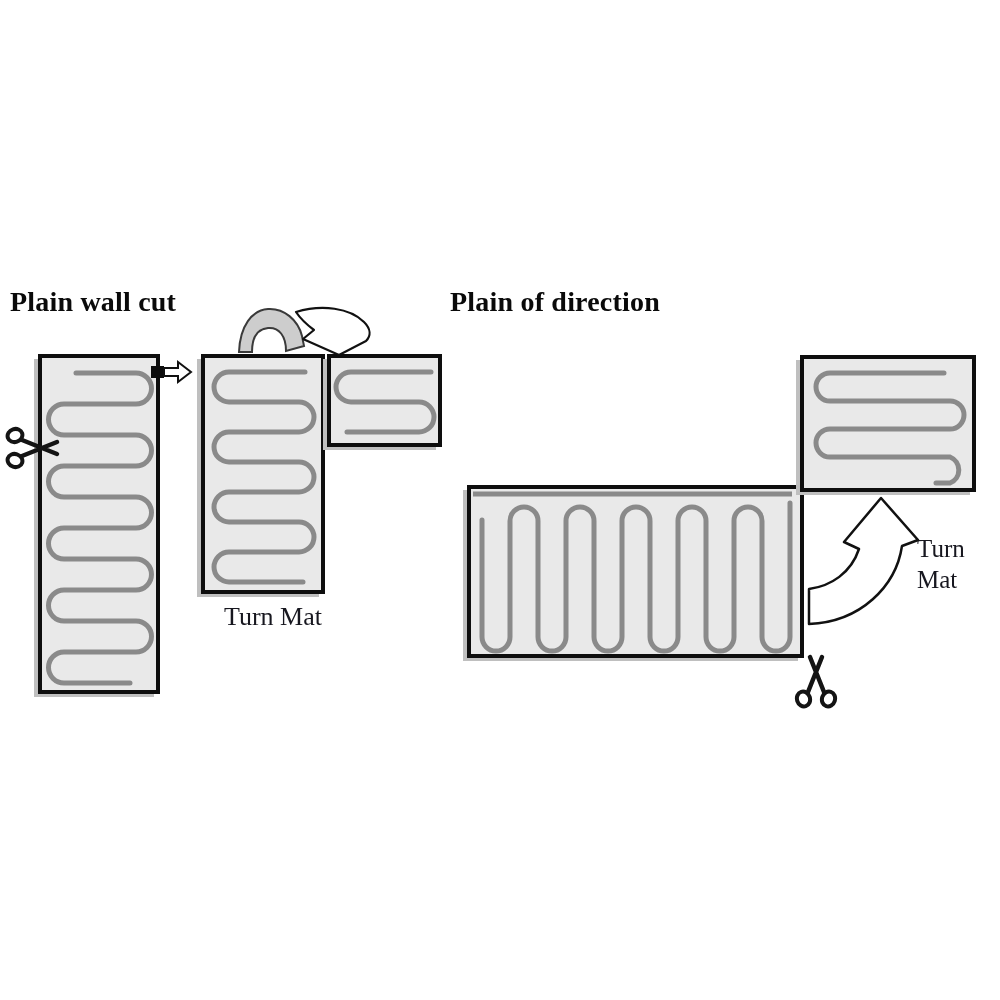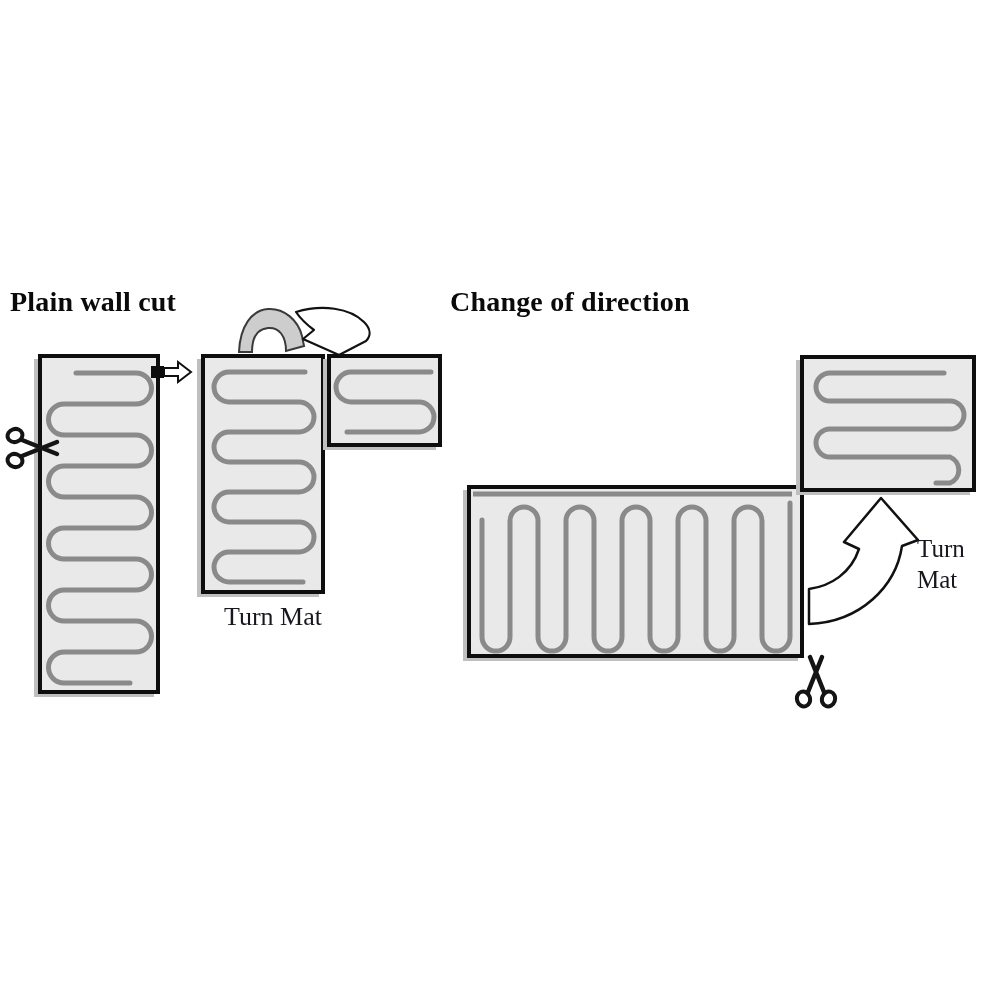--- a/index.html
+++ b/index.html
@@ -69,21 +69,21 @@
     </svg>
   </div>
 
   <svg class="icon-abs" style="left:225px;top:300px;" width="160" height="60" viewBox="225 300 160 60">
     <path class="flip-dome" d="M 239 352 C 240 326 252 310 268 309 C 284 308 298 320 302 336 L 304 346 L 286 351 C 286 336 279 327 268 328 C 257 329 252 338 252 352 Z"></path>
     <path class="outline-arrow" stroke-width="2.2" stroke-linejoin="round" d="M 296 312 C 322 304 350 308 364 322 C 371 329 371 336 366 341 L 339 355 L 303 339 L 314 330 C 306 324 300 318 296 312 Z"></path>
   </svg>
 
   <div class="turn-label center" style="left:200px;top:601px;width:146px;">Turn Mat</div>
 
-  <div class="section-title" style="left:450px;top:286px;">Change of direction</div>
+  <div class="section-title" style="left:450px;top:286px;">Plain of direction</div>
 
   <div class="mat" style="left:467px;top:485px;width:337px;height:173px;">
     <svg viewBox="0 0 329 165">
       <path class="cable" d="M 2 5 H 321"></path>
       <path class="cable cable-round" d="M 11 31 V 148 a 14 14 0 0 0 28 0 V 32 a 14 14 0 0 1 28 0 V 148 a 14 14 0 0 0 28 0 V 32 a 14 14 0 0 1 28 0 V 148 a 14 14 0 0 0 28 0 V 32 a 14 14 0 0 1 28 0 V 148 a 14 14 0 0 0 28 0 V 32 a 14 14 0 0 1 28 0 V 148 a 14 14 0 0 0 28 0 V 32 a 14 14 0 0 1 28 0 V 148 a 14 14 0 0 0 28 0 V 14"></path>
     </svg>
   </div>
 
   <div class="mat" style="left:800px;top:355px;width:176px;height:137px;z-index:2;">
     <svg viewBox="0 0 168 129">

